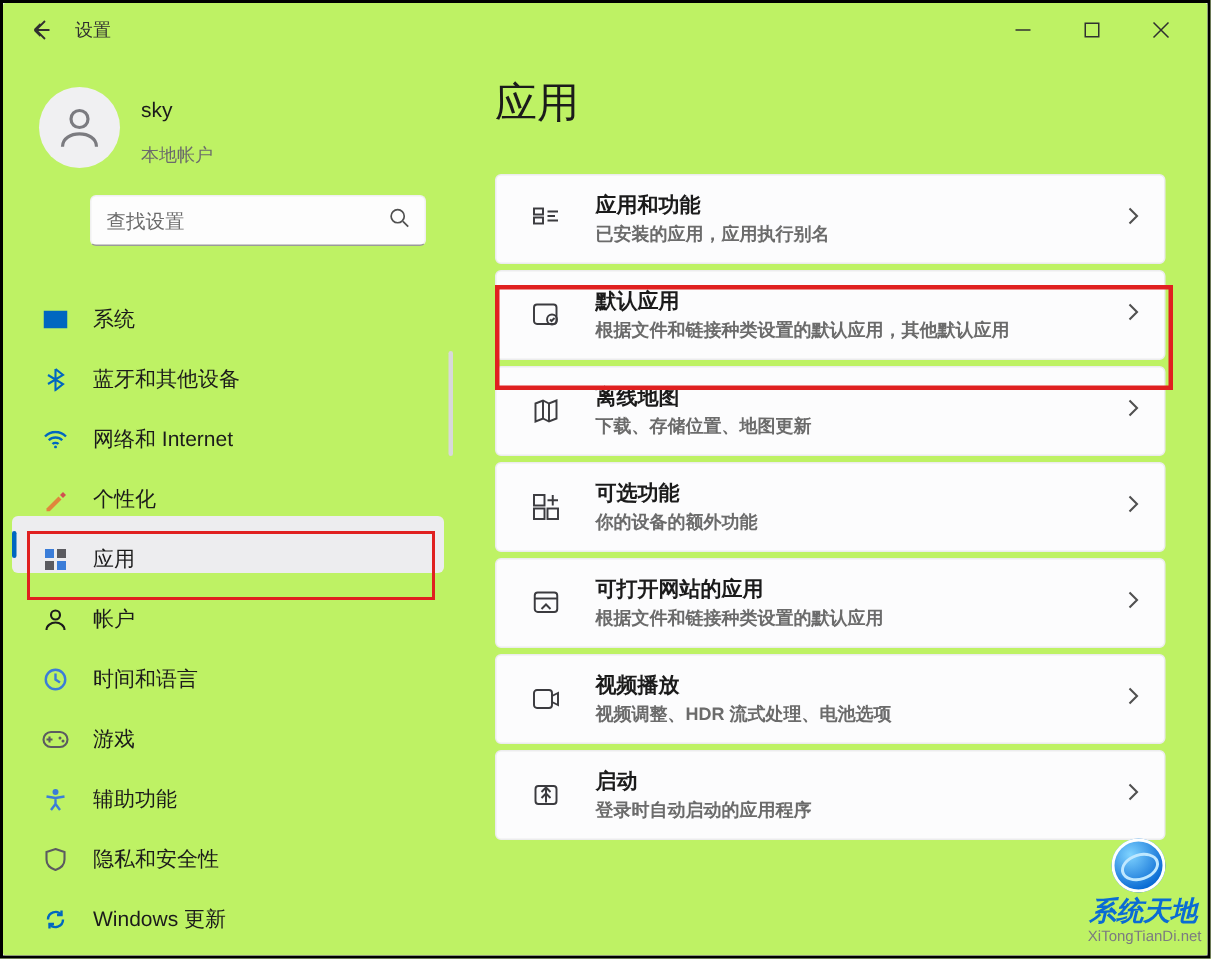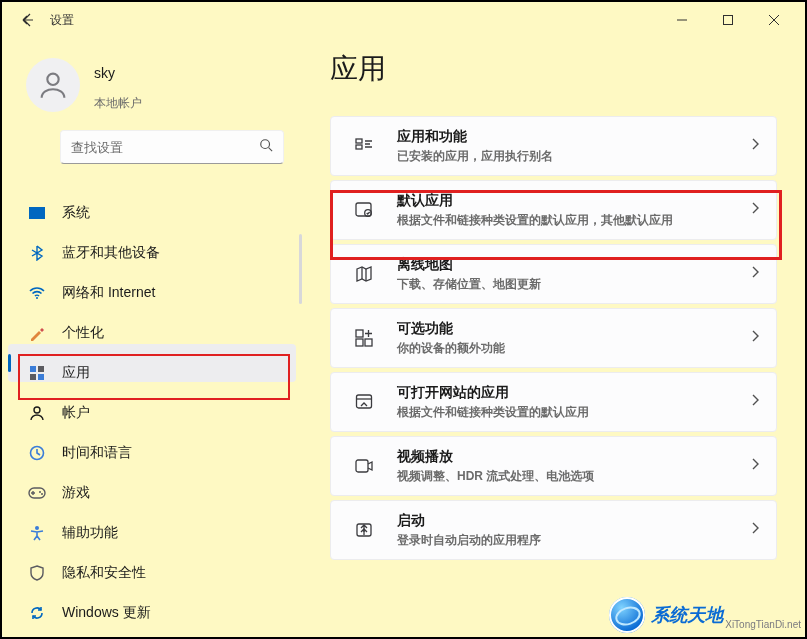--- a/index.html
+++ b/index.html
@@ -6,21 +6,21 @@
   body {
     font-family: "Segoe UI", "Microsoft YaHei", sans-serif;
     background: #f5f5f7;
     width: 807px;
     height: 639px;
     position: relative;
     border: 2px solid #000;
     overflow: hidden;
   }
   .window-bg {
-    background: #fef9c3;
+    background: #bef264;
     width: 100%;
     height: 100%;
     position: relative;
     border-radius: 2px;
   }
   
   .titlebar {
     height: 36px;
     display: flex;
     align-items: center;
@@ -166,20 +166,21 @@
   .card-text { flex: 1; }
   .card-title { font-size: 14px; color: #1b1b1b; }
   .card-sub { font-size: 12px; color: #6b6b6b; margin-top: 2px; }
   .chev { color: #505050; }
   
   .watermark {
     position: absolute;
     right: 4px; bottom: 4px;
     display: flex; align-items: center;
     font-size: 13px;
+    flex-direction: column;
   }
   .wm-ball {
     width: 36px; height: 36px; border-radius: 50%;
     background: radial-gradient(circle at 35% 30%, #7fd3ff, #0a6bd4 70%);
     margin-right: 6px;
     position: relative;
     box-shadow: 0 0 0 2px #fff inset;
   }
   .wm-ball::after{
     content:"";

